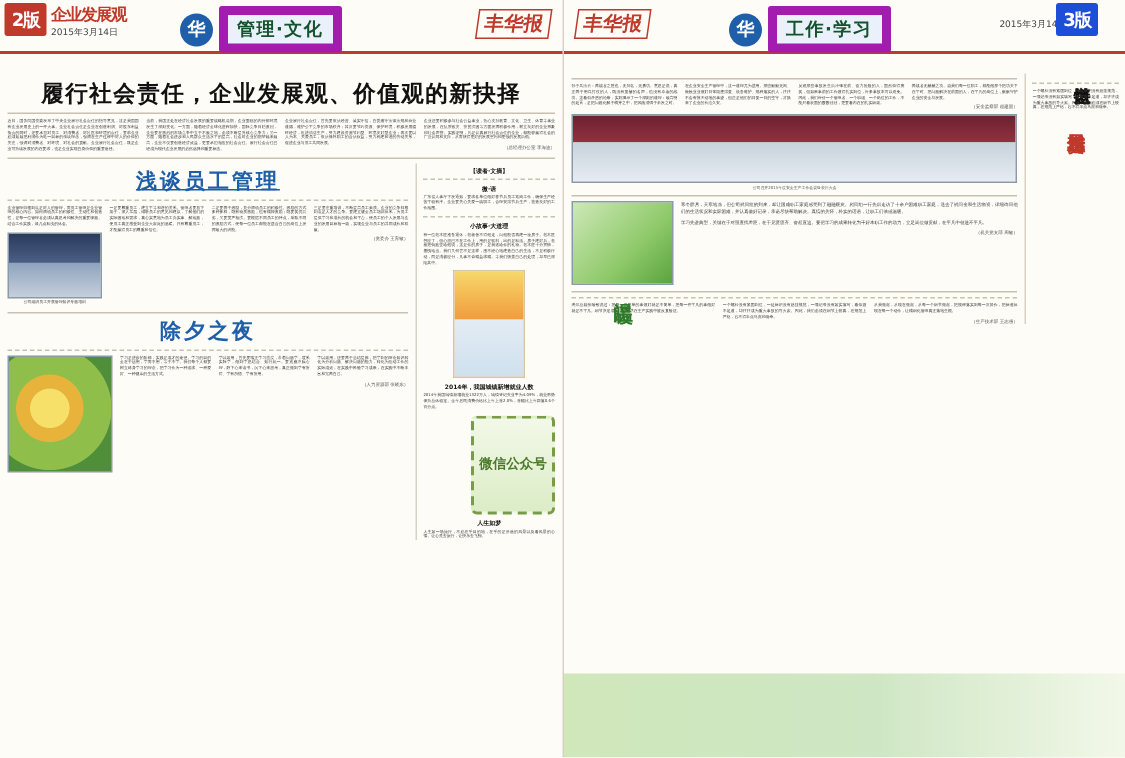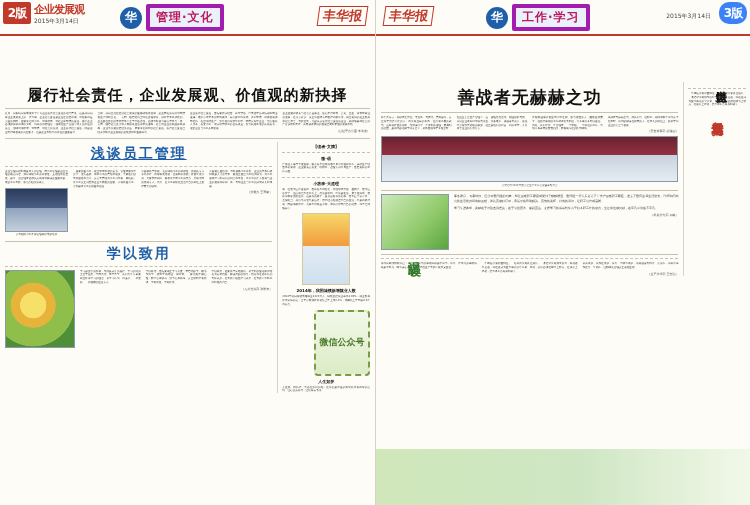--- a/index.html
+++ b/index.html
@@ -16,50 +16,50 @@
   .right{width:375px;}
 
   
   .masthead{height:34px;position:relative;border-bottom:2px solid #c0392b;}
   .pagebadge{
     position:absolute;left:3px;top:2px;width:28px;height:22px;
     background:#c0392b;color:#fff;font-size:12px;font-weight:bold;
     display:flex;align-items:center;justify-content:center;border-radius:2px;
     letter-spacing:-1px;
   }
-  .pagebadge.right-badge{left:auto;right:4px;background:#3b82f6;border-radius:10px;}
+  .pagebadge.right-badge{left:auto;right:19px;background:#1d4ed8;}
   .mh-logo{
     position:absolute;left:34px;top:2px;font-size:11px;font-weight:bold;
     color:#c0392b;letter-spacing:-1px;
   }
   .mh-date{
     position:absolute;left:34px;top:17px;font-size:6px;color:#444;
   }
   .mh-center{
     position:absolute;left:120px;top:4px;display:flex;align-items:center;gap:4px;
   }
   .mh-emblem{
     width:22px;height:22px;border-radius:50%;background:#1f5fa9;color:#fff;
     font-size:12px;display:flex;align-items:center;justify-content:center;
     font-weight:bold;
   }
   .mh-section{
-    font-size:12px;font-weight:bold;color:#be185d;letter-spacing:1px;
-    border:4px solid #a21caf;padding:1px 6px;border-radius:2px;background:#eaf1fa;
+    font-size:12px;font-weight:bold;color:#14532d;letter-spacing:1px;
+    border:6px solid #a21caf;padding:1px 6px;border-radius:2px;background:#eaf1fa;
   }
   .mh-paper{
     position:absolute;right:8px;top:6px;font-size:13px;font-weight:bold;
     color:#c0392b;border:1px solid #c0392b;padding:0 4px;
     transform:skewX(-8deg);
   }
   .mh-paper.l{right:8px;}
   .mh-date-r{position:absolute;right:40px;top:12px;font-size:6px;color:#444;}
 
   
-  .body{position:relative;padding:3px 5px;margin-top:43px;}
+  .body{position:relative;padding:13px 5px;}
   .headline{
     text-align:center;font-weight:bold;color:#111;
     font-family:"DejaVu Serif","Liberation Serif",serif;
   }
   .h-main{font-size:15px;letter-spacing:1px;margin:4px 0 3px;}
   .h-blue{color:#1f5fa9;font-size:14px;letter-spacing:2px;}
   .h-red{color:#c0392b;}
   .rule{height:1px;background:#c8c0b0;margin:3px 0;}
   .rule-d{border-top:1px dashed #c8c0b0;margin:3px 0;}
   .cols{display:flex;gap:5px;}
@@ -165,21 +165,21 @@
               <div class="txt">二是要善于激励，充分调动员工的积极性。激励的方式多种多样，既有物质激励，也有精神激励；既要奖优罚劣，又要宽严相济。要根据不同员工的特点，采取不同的激励方式，使每一位员工都能在适合自己的岗位上发挥最大的潜能。</div>
             </div>
             <div class="col">
               <div class="txt">三是要注重培训，不断提高员工素质。企业的竞争归根到底是人才的竞争。要建立健全员工培训体系，为员工提供学习和成长的机会和平台，使员工的个人发展与企业的发展目标相一致，实现企业与员工的共同成长和双赢。</div>
               <div class="byline">（党委办 王育敏）</div>
             </div>
           </div>
 
           <div class="rule" style="margin-top:5px;"></div>
 
-          <div class="headline h-blue" style="margin:3px 0;">学以致用</div>
+          <div class="headline h-blue" style="margin:3px 0;">除夕之夜</div>
           <div class="rule-d"></div>
 
           <div class="cols">
             <div class="col" style="flex:0 0 70px;">
               <div class="photo flower" style="height:76px;"></div>
             </div>
             <div class="col">
               <div class="txt">学习是进步的阶梯，实践是成才的途径。学习的目的全在于运用，学而不用，等于不学。我们每个人都要树立终身学习的理念，把学习作为一种追求、一种爱好、一种健康的生活方式。</div>
             </div>
             <div class="col">
@@ -233,21 +233,20 @@
       </div>
       <div class="mh-date-r">2015年3月14日</div>
       <div class="pagebadge right-badge">3版</div>
     </div>
 
     <div class="body">
 
       <div style="display:flex;gap:5px;">
 
         <div style="width:300px;">
-          <div class="headline h-main" style="font-size:17px;">善战者无赫赫之功</div>
           <div class="rule"></div>
 
           <div class="cols">
             <div class="col">
               <div class="txt">孙子兵法云：善战者之胜也，无智名，无勇功。意思是说，真正善于用兵打仗的人，既没有显赫的名声，也没有卓著的战功。这看似矛盾的论断，实则揭示了一个深刻的道理：最高明的处置，是把问题化解于萌芽之中，把风险消弭于未发之时。</div>
             </div>
             <div class="col">
               <div class="txt">在企业安全生产管理中，这一道理尤为适用。那些默默无闻、兢兢业业做好日常隐患排查、设备维护、规程落实的人，往往不会有惊天动地的事迹，但正是他们的日复一日的坚守，才换来了企业的长治久安。</div>
             </div>
             <div class="col">

